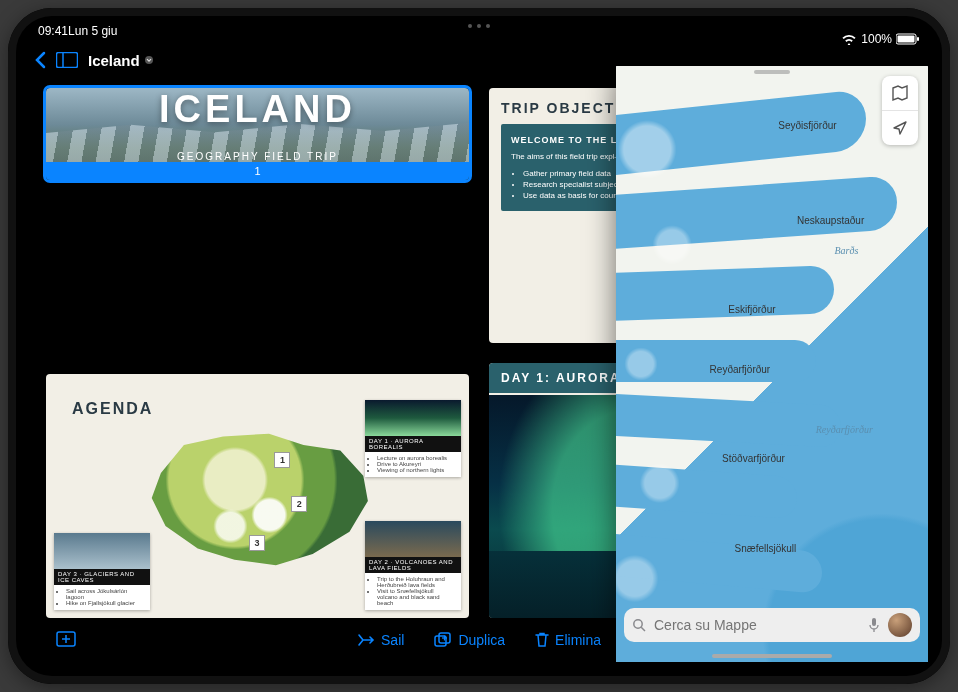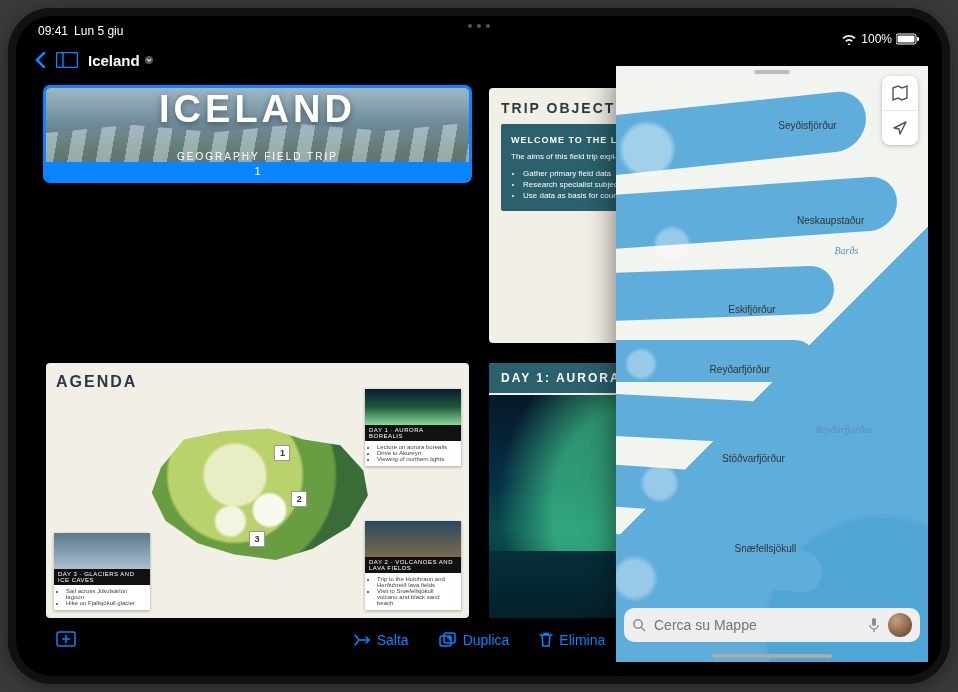--- a/index.html
+++ b/index.html
@@ -29,21 +29,21 @@
 
   
   .statusbar {
     position: absolute; top: 0; left: 0; right: 0;
     height: 26px;
     padding: 4px 22px 0 22px;
     display: flex; justify-content: space-between; align-items: center;
     color: #fff; font-size: 12px; font-weight: 500;
     z-index: 50;
   }
-  .statusbar .sb-left { display: flex; gap: 6px; }
+  .statusbar .sb-left { display: flex; }
   .statusbar .sb-right { display: flex; gap: 4px; align-items: center; margin-top: 16px; }
   .sb-dots { position: absolute; left: 50%; transform: translateX(-50%); top: 8px; display: flex; gap: 5px; }
   .sb-dots span { width: 4px; height: 4px; background: #555; border-radius: 50%; }
 
   .wifi-icon, .batt-icon { display: inline-flex; align-items: center; }
 
   
   .kn-header {
     position: absolute; top: 26px; left: 0; right: 0;
     height: 36px;
@@ -97,21 +97,21 @@
     margin-top: 8px; background: #2a616c; color: #fff; padding: 10px; font-size: 8px;
     border-radius: 2px; line-height: 1.4;
   }
   .s2 .panel .ph { font-weight: 700; letter-spacing: 1px; font-size: 9px; margin-bottom: 4px; }
   .s2 .panel ul { margin: 6px 0 0 12px; }
   .s2 .img { position:absolute; right: 14px; bottom: 14px; width: 100px; height: 48px;
     background: linear-gradient(#8aa8b5,#3d5a66); box-shadow: 0 0 0 4px #fff, 2px 6px 0 4px #ddd8c8; }
   .s2 .imglabel { position:absolute; right: 20px; bottom: 48px; background: rgba(0,0,0,.55); color:#fff; font-size:6px; padding: 2px 4px; letter-spacing:.5px; }
 
   
-  .s3 { padding: 10px; }
+  .s3 { padding: 26px; margin-top: 11px; }
   .s3 .h { font-size: 16px; font-weight: 800; letter-spacing: 2px; color:#2a3a44; }
   .s3 .island {
     position:absolute; left: 50%; top: 52%; transform: translate(-50%,-50%);
     width: 230px; height: 140px;
     background: radial-gradient(circle at 40% 35%, #e9ecc9 0 18%, #bcd07a 20% 40%, #6e9a4e 42% 60%, #3f6a3d 62% 100%);
     clip-path: polygon(8% 30%, 18% 10%, 35% 4%, 55% 2%, 70% 10%, 86% 14%, 96% 32%, 98% 50%, 90% 72%, 74% 88%, 58% 96%, 40% 92%, 24% 84%, 10% 68%, 4% 48%);
     filter: saturate(1.2);
   }
   .s3 .island::after { content:""; position:absolute; inset:0;
     background: radial-gradient(circle at 55% 60%, rgba(255,255,255,.9) 0 10%, transparent 12%),
@@ -361,21 +361,21 @@
             <line x1="8" y1="8" x2="16" y2="8" stroke="#0a84ff" stroke-width="1.5"></line>
           </svg>
       </span>
       <span class="spacer"></span>
       <span class="tb-item">
         <span>
           <svg width="18" height="14" viewBox="0 0 18 14">
               <path d="M2 12L6 7 2 2M6 7h10m-3-3l3 3-3 3" stroke="#0a84ff" stroke-width="1.6" fill="none" stroke-linecap="round"></path>
             </svg>
         </span>
-        <span>Salta</span>
+        <span>Sail</span>
       </span>
       <span class="tb-item">
         <span>
           <svg width="18" height="16" viewBox="0 0 18 16">
               <rect x="1" y="4" width="11" height="10" rx="2" fill="none" stroke="#0a84ff" stroke-width="1.5"></rect>
               <rect x="5" y="1" width="11" height="10" rx="2" fill="none" stroke="#0a84ff" stroke-width="1.5"></rect>
               <line x1="10.5" y1="3.5" x2="10.5" y2="8.5" stroke="#0a84ff" stroke-width="1.3"></line>
               <line x1="8" y1="6" x2="13" y2="6" stroke="#0a84ff" stroke-width="1.3"></line>
             </svg>
         </span>

